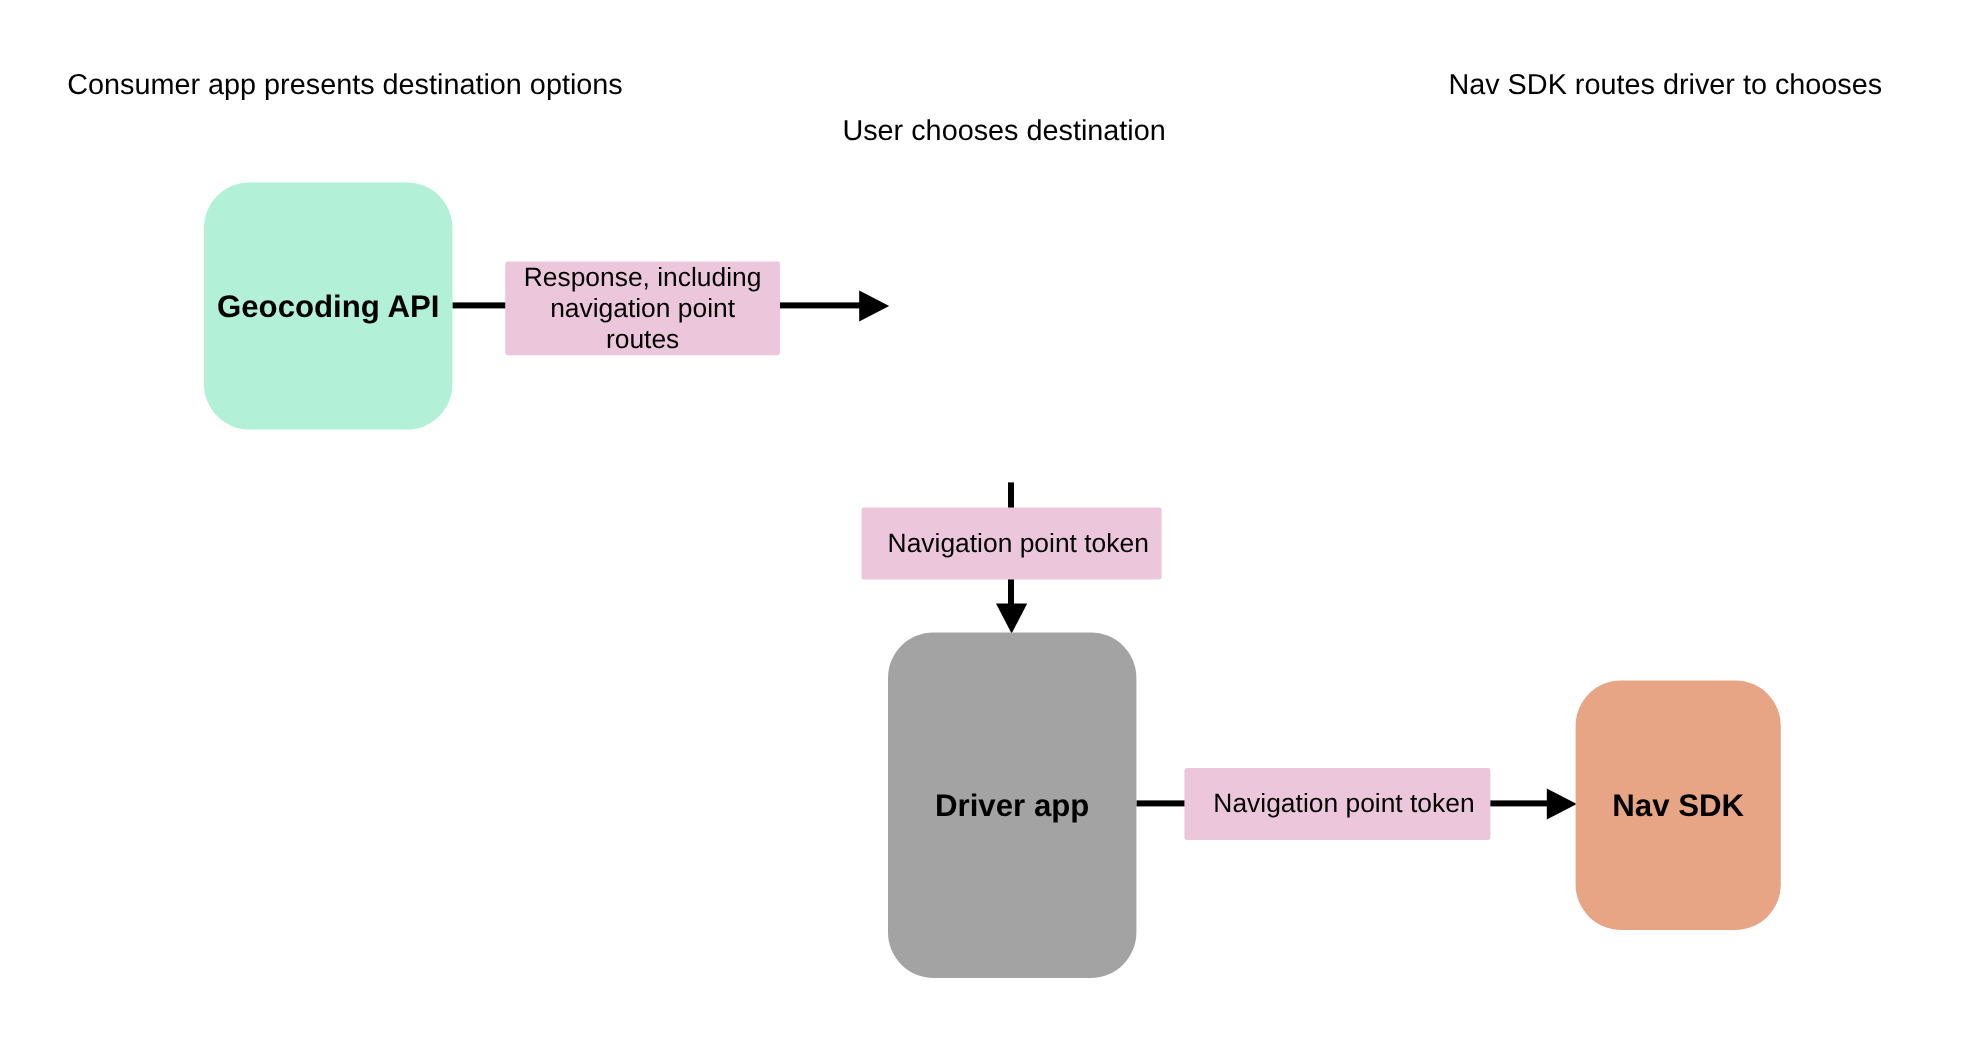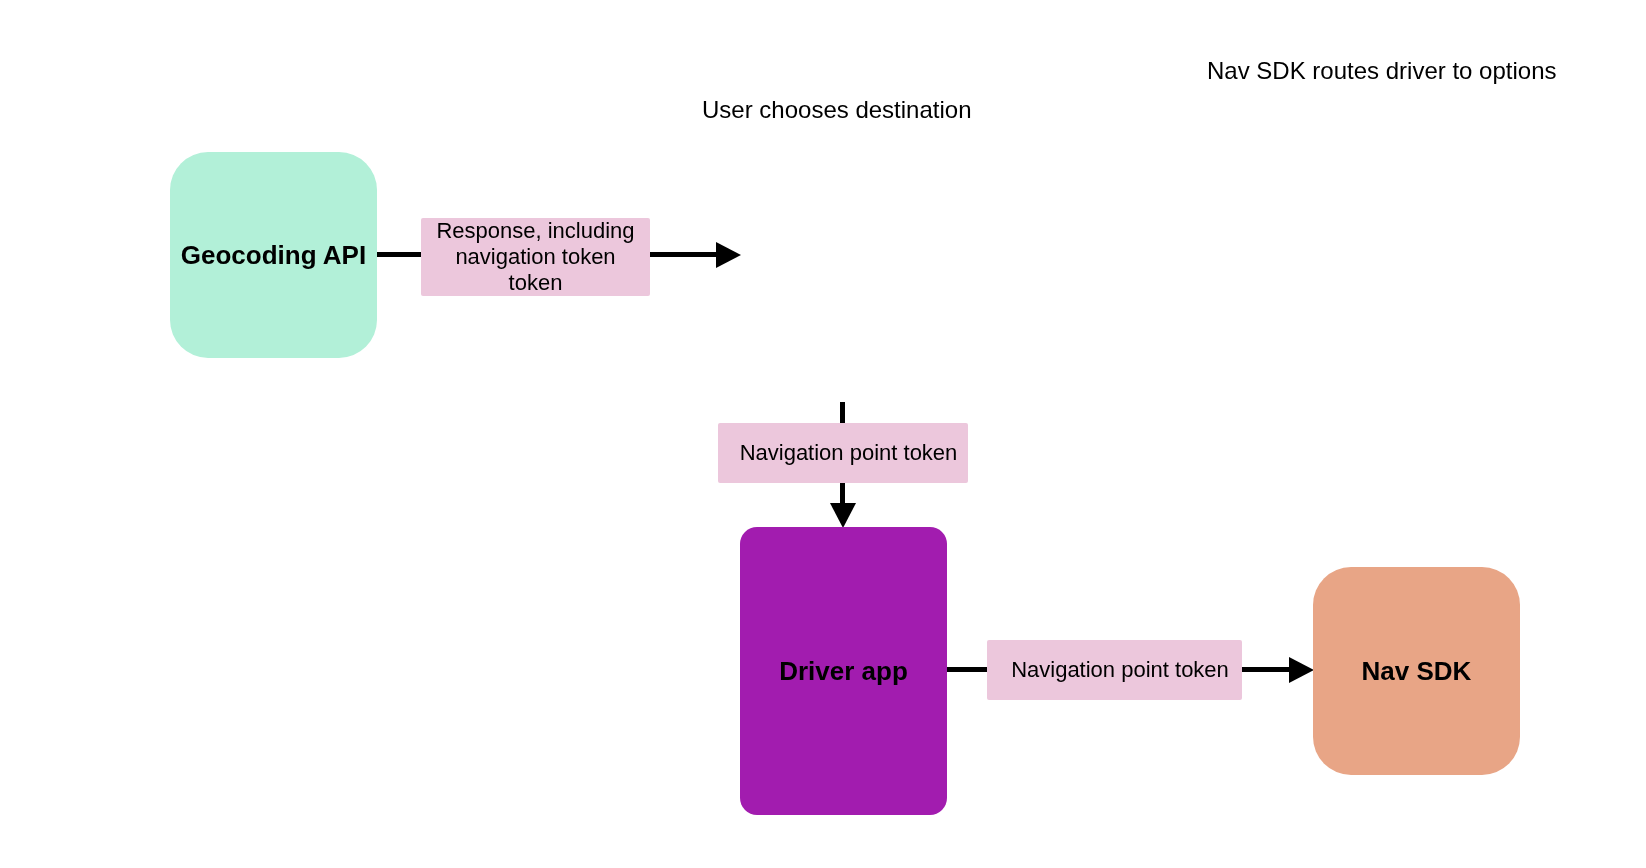--- a/index.html
+++ b/index.html
@@ -77,21 +77,21 @@
 
   
   .heading-1 { left: 56px;   top: 56px; }
   .heading-2 { left: 702px;  top: 56px; margin-top: 39px; }
   .heading-3 { left: 1207px; top: 56px; }
 
   
   .node-geocoding { left: 170px;  top: 152px; width: 207px; height: 206px; }
   .node-consumer  { left: 740px;  top: 110px; width: 206px; height: 292px; }
   .node-driver    { left: 740px;  top: 527px; width: 207px; height: 288px; }
-  .node-navsdk    { left: 1313px; top: 567px; width: 207px; height: 208px; }
+  .node-navsdk    { left: 1313px; top: 567px; width: 171px; height: 208px; }
 
   
   .edge1-line  { left: 377px; top: 252px; width: 341px; height: 5px; }
   .edge1-head  { left: 716px; top: 242px; }
   .edge1-label { left: 421px; top: 218px; width: 229px; height: 78px; padding: 0 12px; }
 
   
   .edge2-line  { left: 840px; top: 402px; width: 5px; height: 103px; }
   .edge2-head  { left: 830px; top: 503px; }
   .edge2-label { left: 718px; top: 423px; width: 250px; height: 60px; }
@@ -99,41 +99,42 @@
   
   .edge3-line  { left: 947px; top: 667px; width: 344px; height: 5px; }
   .edge3-head  { left: 1289px; top: 657px; }
   .edge3-label { left: 987px; top: 640px; width: 255px; height: 60px; }
 </style>
 </head>
 <body>
 
 <div class="canvas">
 
+  <div class="stage-heading heading-1">Consumer app presents destination options</div>
   <div class="stage-heading heading-2">User chooses destination</div>
-  <div class="stage-heading heading-3">Nav SDK routes driver to options</div>
+  <div class="stage-heading heading-3">Nav SDK routes driver to chooses</div>
 
   <div class="line edge1-line"></div>
   <div class="arrowhead right edge1-head"></div>
-  <div class="edge-label edge1-label" style="background-color: rgb(236, 199, 220);">Response, including navigation token token</div>
+  <div class="edge-label edge1-label" style="background-color: rgb(236, 199, 220);">Response, including navigation point routes</div>
 
   <div class="line edge2-line"></div>
   <div class="arrowhead down edge2-head"></div>
   <div class="edge-label edge2-label" style="background-color: rgb(236, 199, 220);">Navigation point token</div>
 
   <div class="line edge3-line"></div>
   <div class="arrowhead right edge3-head"></div>
   <div class="edge-label edge3-label" style="background-color: rgb(236, 199, 220);">Navigation point token</div>
 
   <div class="node node-geocoding" style="background-color: rgb(178, 240, 216);">
     <span class="node-label">Geocoding API</span>
   </div>
 
 
-  <div class="node node-driver" style="background-color: #a21caf; border-radius: 17px;">
+  <div class="node node-driver" style="background-color: #a3a3a3;">
     <span class="node-label">Driver app</span>
   </div>
 
   <div class="node node-navsdk" style="background-color: rgb(232, 165, 134);">
     <span class="node-label">Nav SDK</span>
   </div>
 
 </div>
 
 </body></html>

